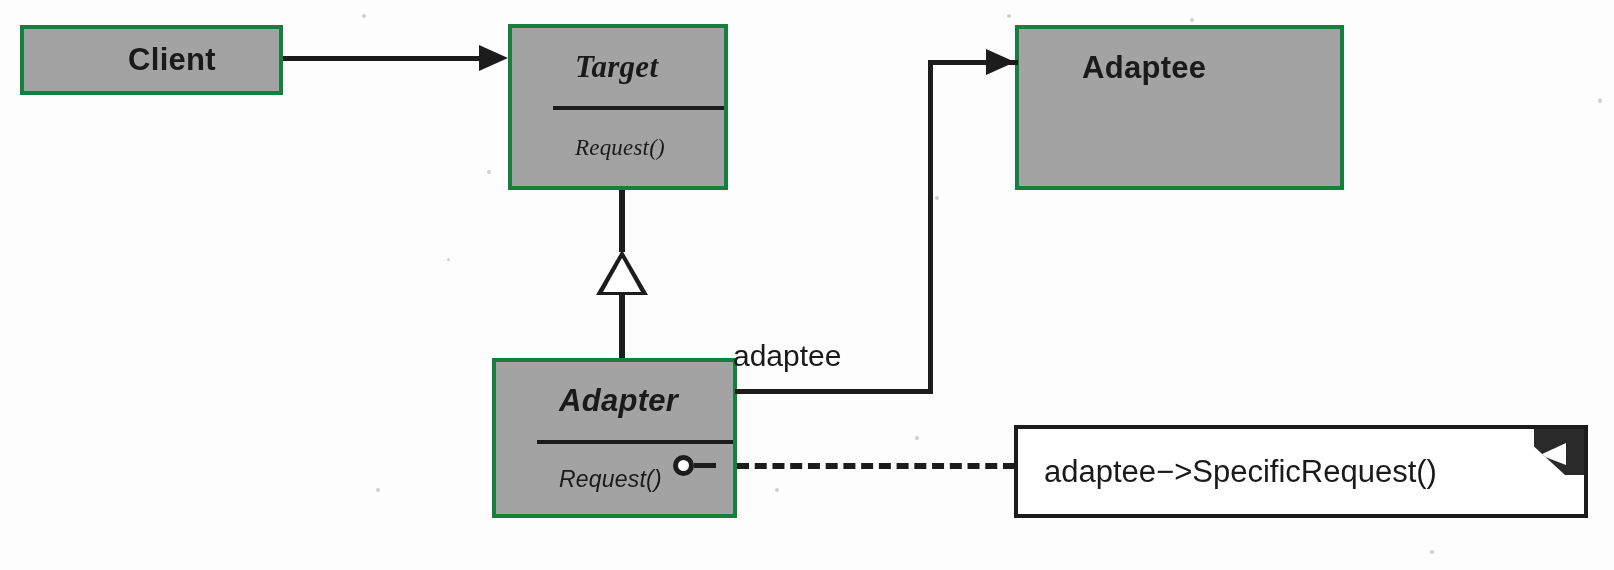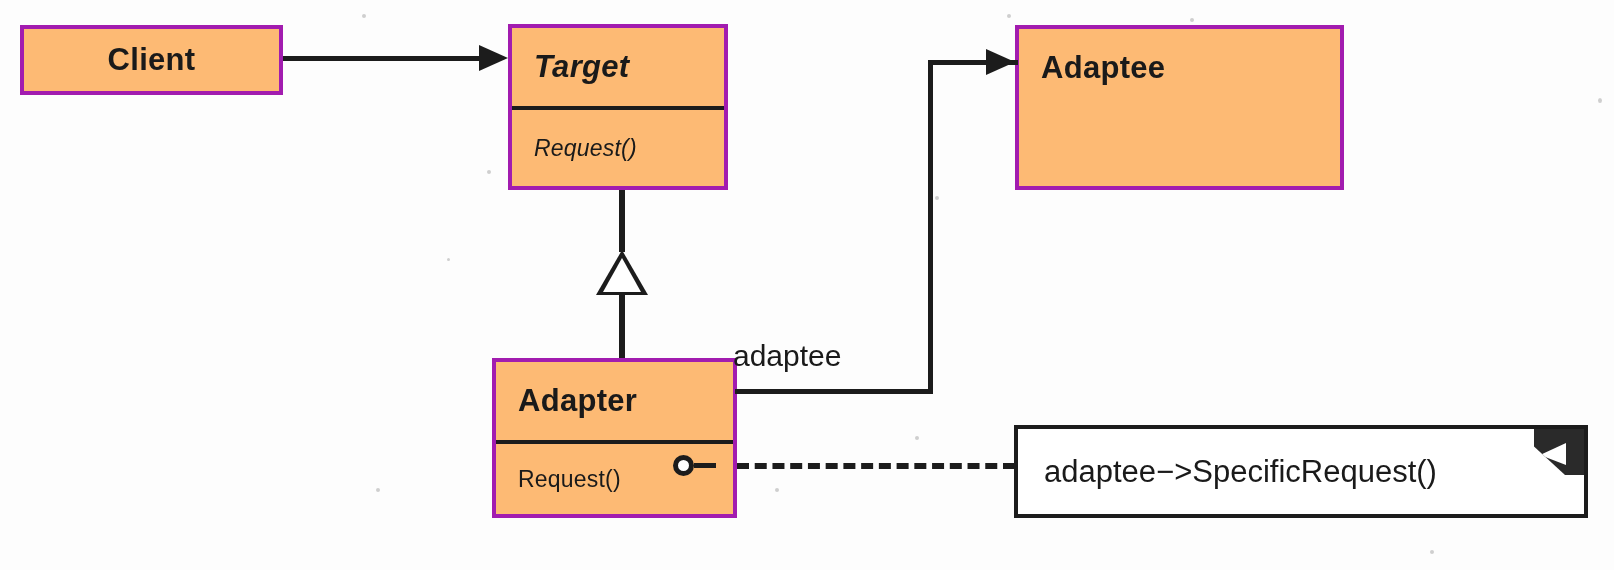--- a/index.html
+++ b/index.html
@@ -20,22 +20,23 @@
     position: absolute;
     background: #cfcfcf;
     border-radius: 50%;
     pointer-events: none;
   }
 
   
   .uml-box {
     position: absolute;
     box-sizing: border-box;
-    border: 4px solid #a21caf;
-    background: #fdba74;
+    border: 4px solid #15803d;
+    background: #a3a3a3;
+    padding-left: 41px;
   }
   .uml-compartment {
     box-sizing: border-box;
     display: flex;
     align-items: center;
     position: relative;
   }
   .uml-compartment.divided {
     border-top: 4px solid #1c1c1c;
   }
@@ -167,40 +168,40 @@
 
   <div class="uml-box" style="left:20px; top:25px; width:263px; height:70px;">
     <div class="uml-compartment center" style="height:100%;">
       <span class="uml-name">Client</span>
     </div>
   </div>
 
   <div class="hline" style="left:283px; top:56px; width:200px;"></div>
   <div class="arrow-solid" style="left:479px; top:45px;"></div>
 
-  <div class="uml-box" style="left:508px; top:24px; width:220px; height:166px;">
+  <div class="uml-box" style="left:508px; top:24px; width:220px; height:166px;font-family:Liberation Serif, serif;">
     <div class="uml-compartment pad-left" style="height:78px;">
       <span class="uml-name italic">Target</span>
     </div>
     <div class="uml-compartment divided pad-left" style="height:80px;">
       <span class="uml-op italic">Request()</span>
     </div>
   </div>
 
   <div class="vline" style="left:619px; top:190px; width:6px; height:62px;"></div>
   <div class="tri-hollow" style="left:596px; top:250px;"></div>
   <div class="vline" style="left:619px; top:293px; width:6px; height:67px;"></div>
 
   <div class="uml-box" style="left:1015px; top:25px; width:329px; height:165px;">
     <div class="uml-compartment pad-left" style="height:78px;">
       <span class="uml-name">Adaptee</span>
     </div>
   </div>
 
-  <div class="uml-box" style="left:492px; top:358px; width:245px; height:160px;">
+  <div class="uml-box" style="left:492px; top:358px; width:245px; height:160px;font-style:italic;">
     <div class="uml-compartment pad-left" style="height:78px;">
       <span class="uml-name">Adapter</span>
     </div>
     <div class="uml-compartment divided pad-left" style="height:74px;">
       <span class="uml-op">Request()</span>
     </div>
   </div>
 
   <div class="hline" style="left:735px; top:389px; width:198px;"></div>
   <div class="vline" style="left:928px; top:60px; height:332px;"></div>

